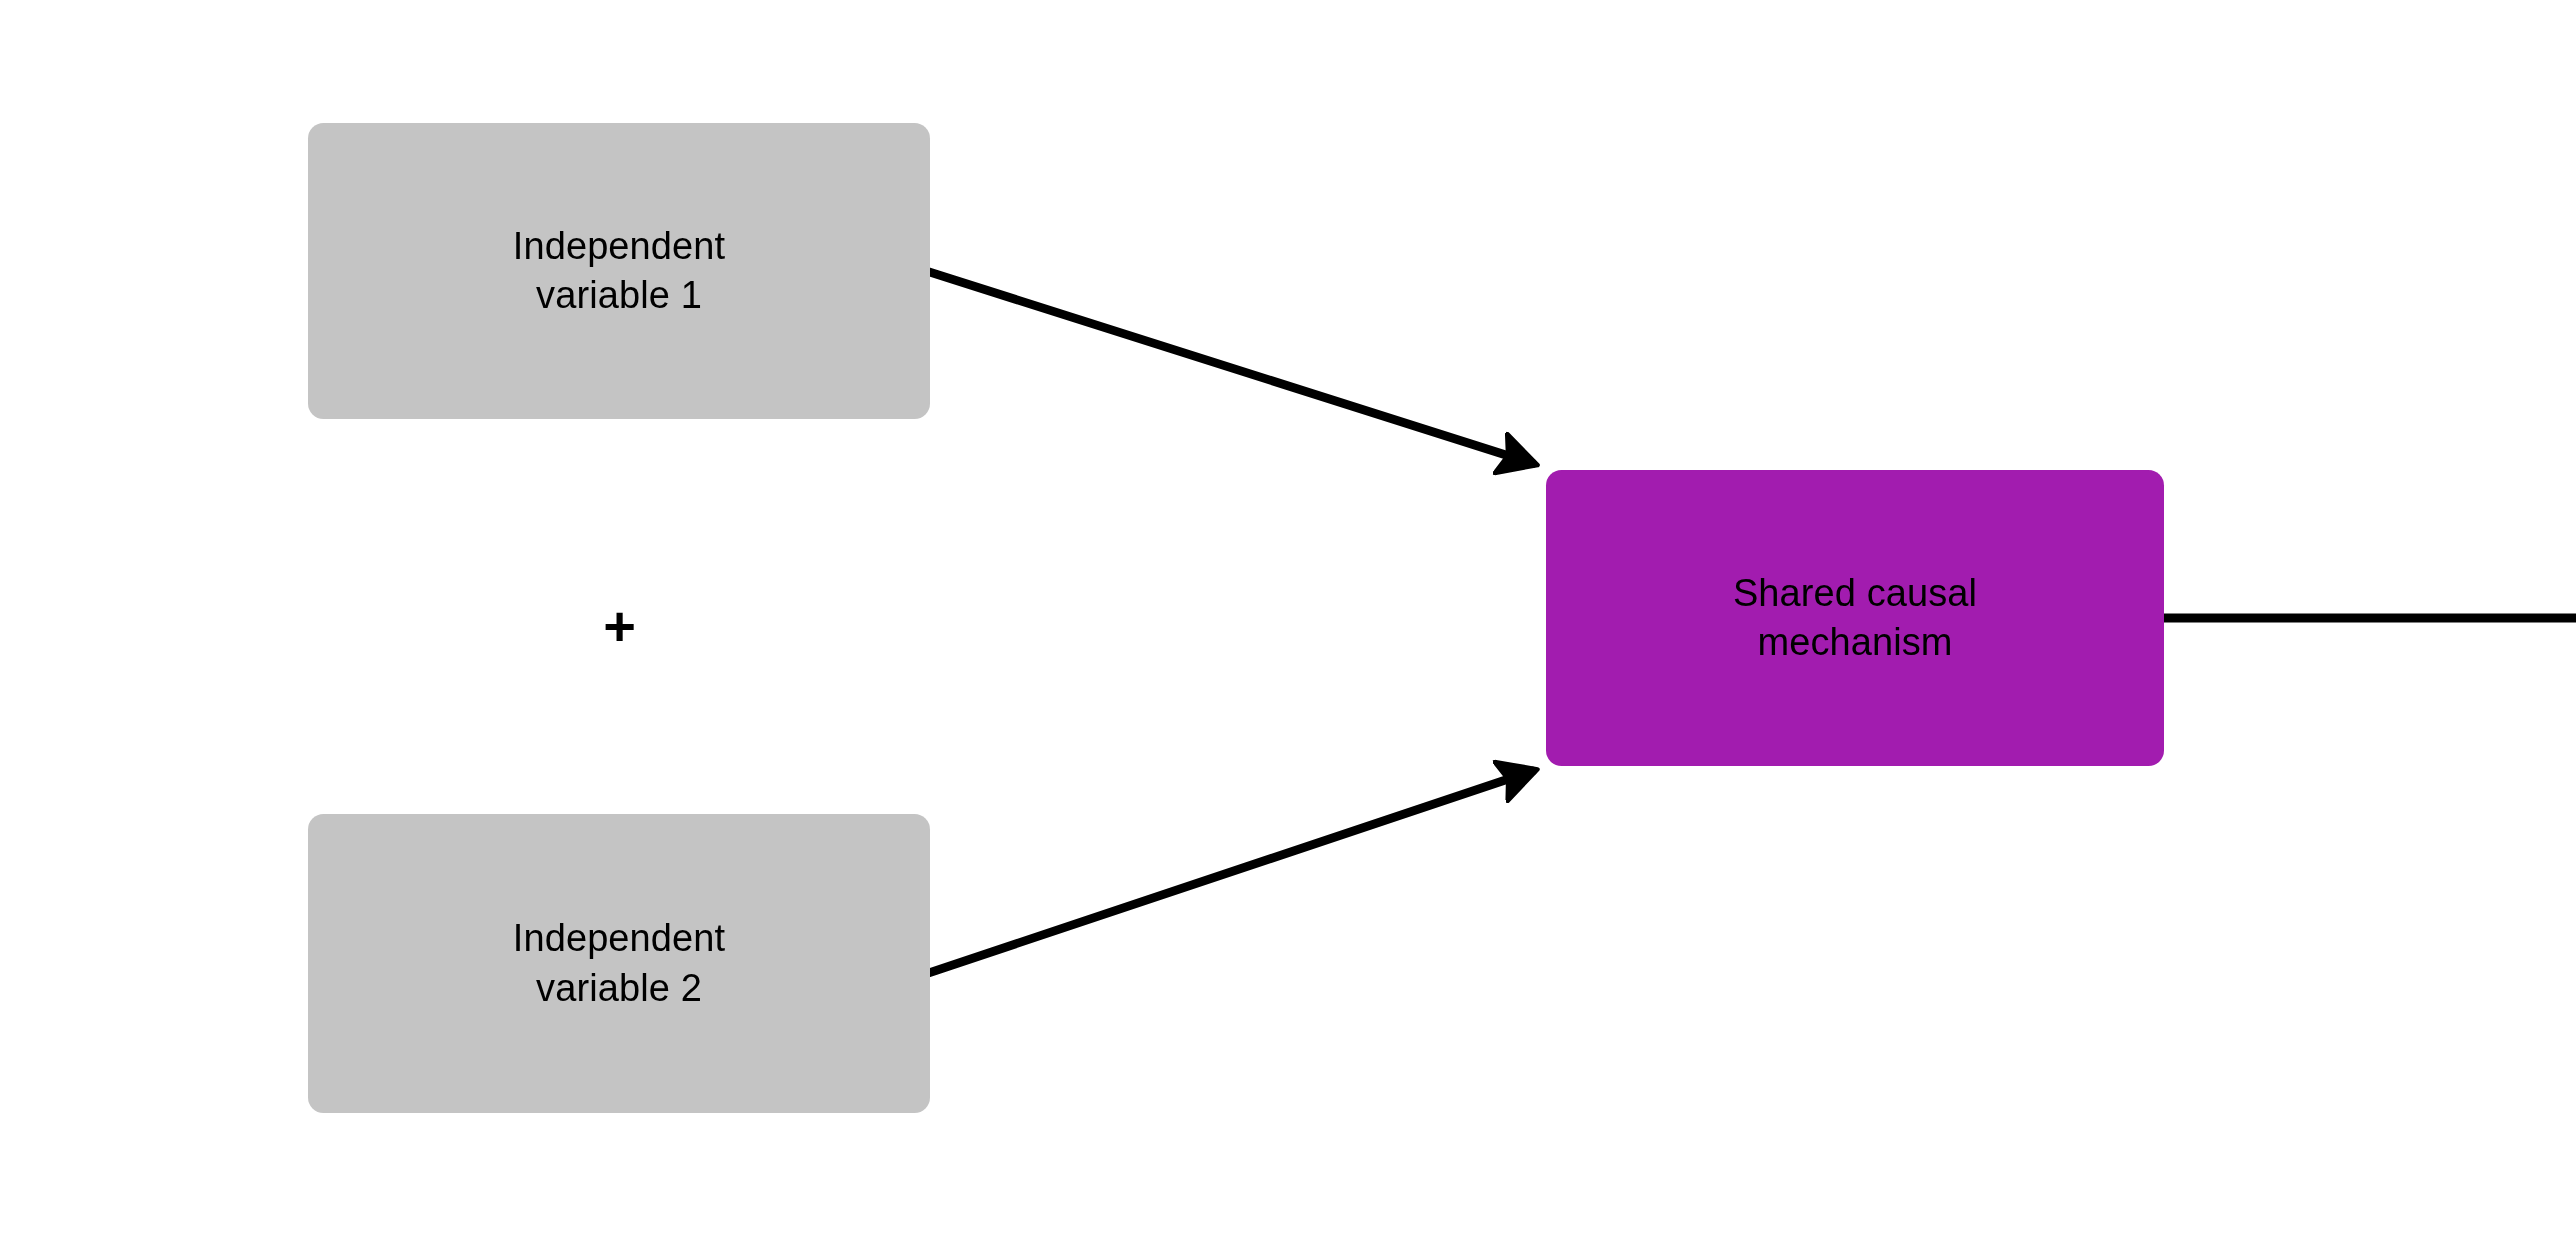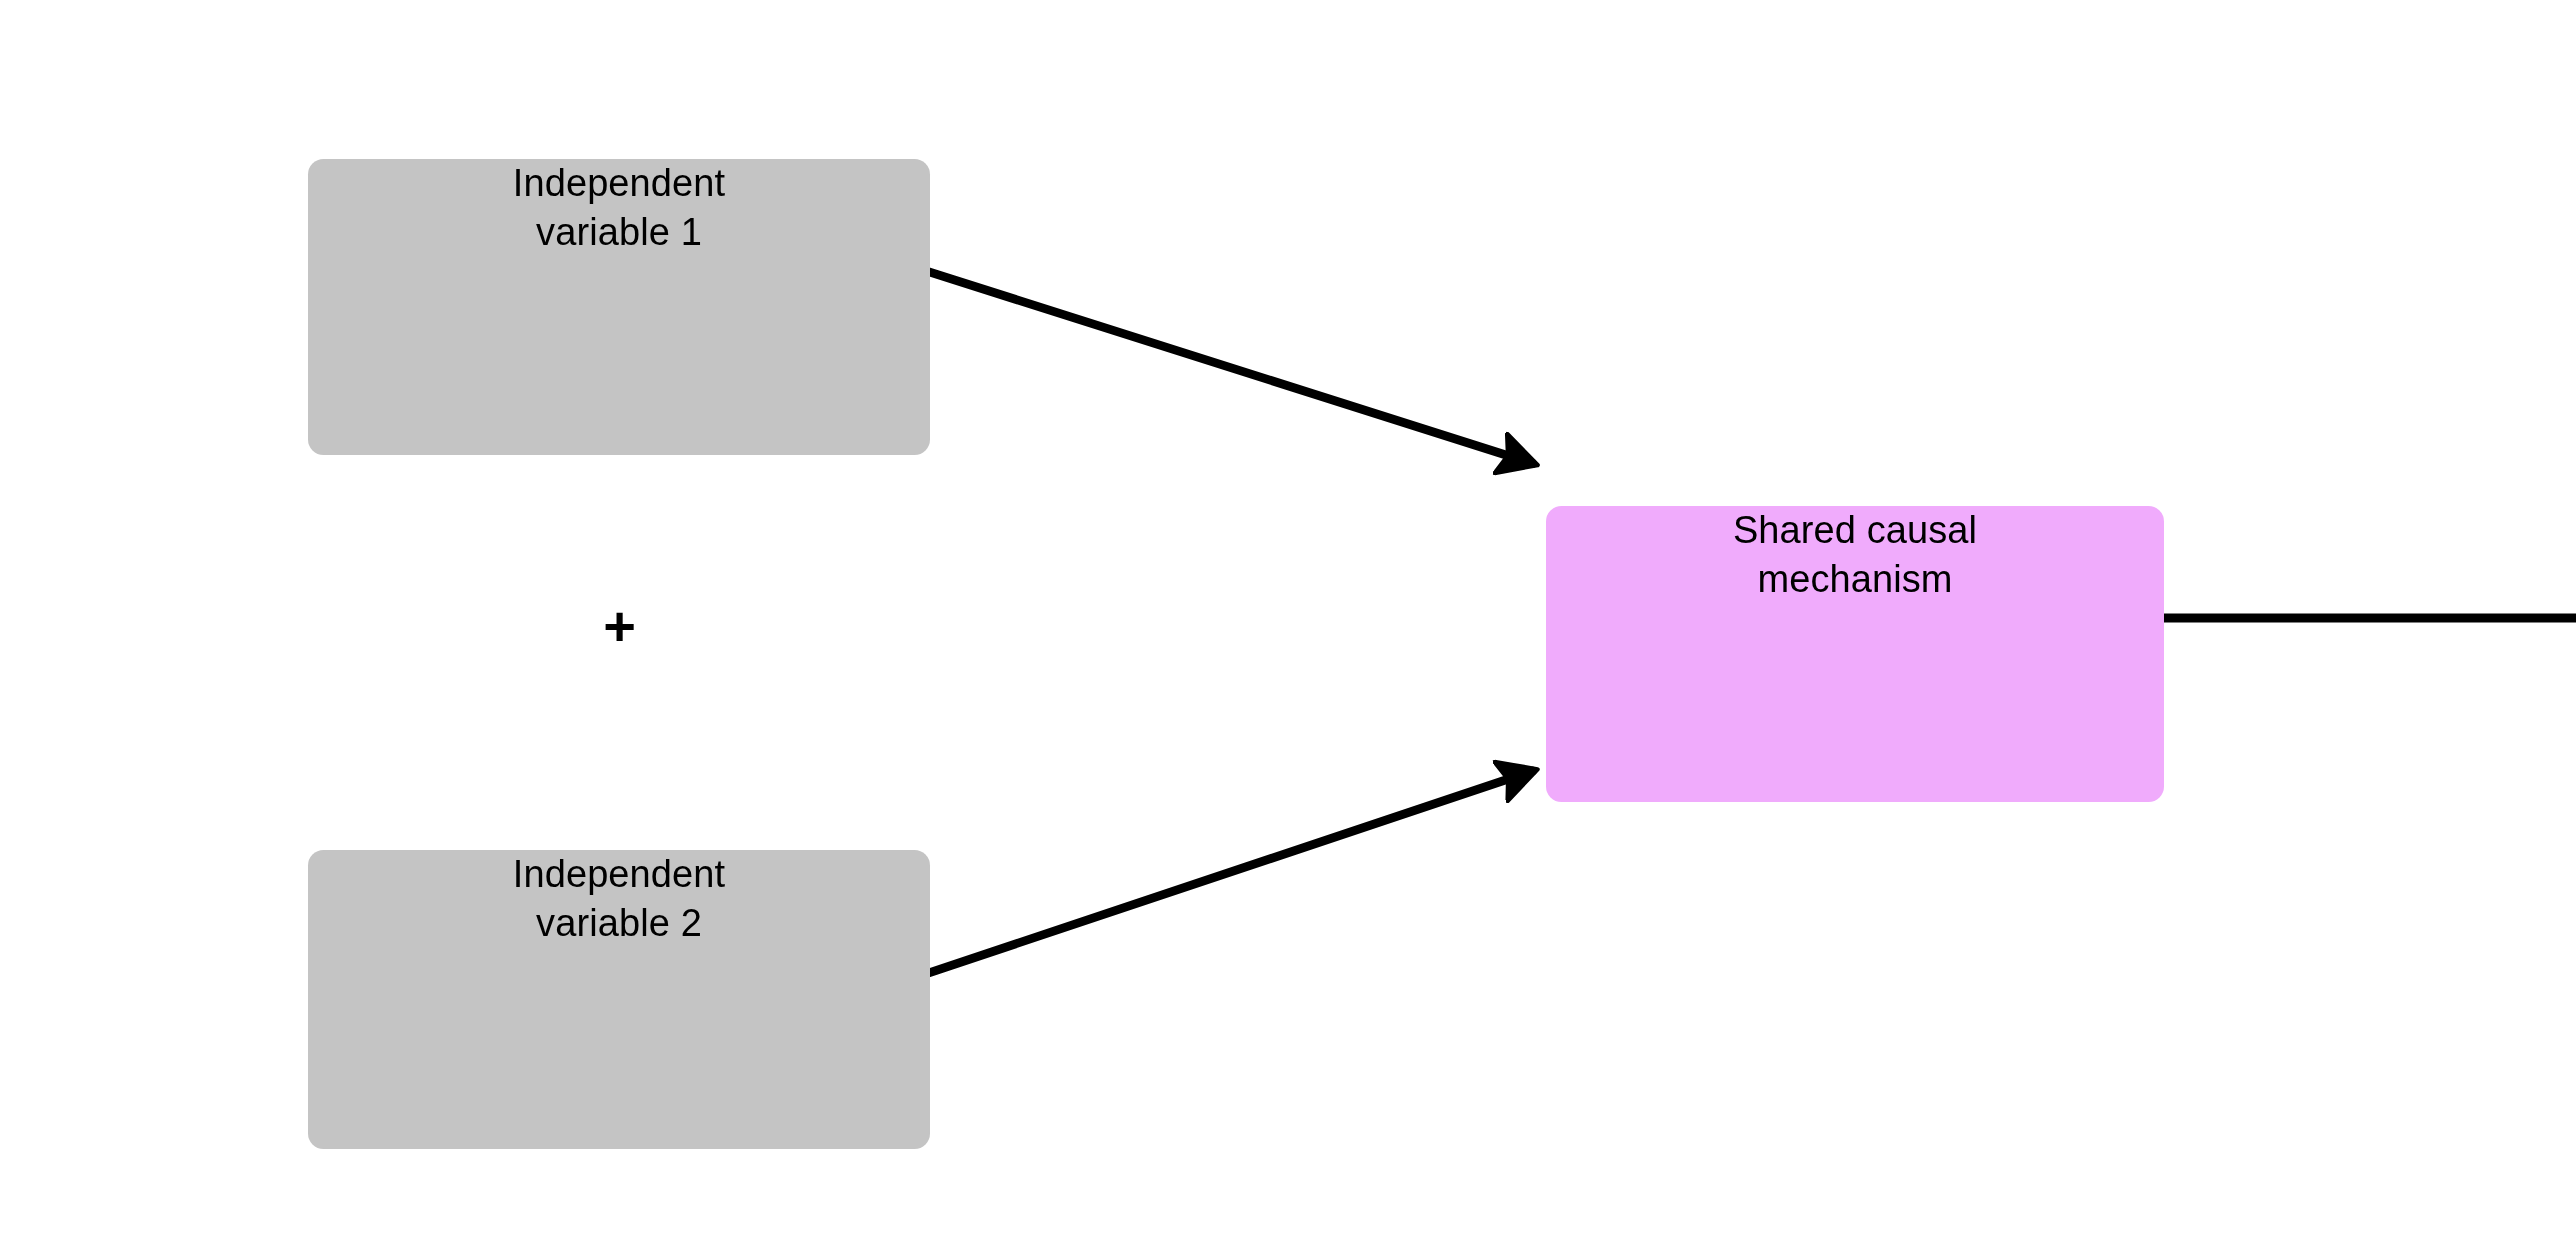--- a/index.html
+++ b/index.html
@@ -13,31 +13,30 @@
     height: 1236px;
     background: #ffffff;
     overflow: hidden;
     font-family: "Liberation Sans", "DejaVu Sans", sans-serif;
   }
   .node {
     position: absolute;
     box-sizing: border-box;
     border-radius: 15.5px;
     display: flex;
-    align-items: flex-start;
+    align-items: center;
     justify-content: center;
     text-align: center;
     color: #000000;
     font-size: 38px;
     line-height: 1.30;
     font-weight: 400;
     letter-spacing: 0.1px;
     white-space: pre-line;
     z-index: 2;
-    margin-top: 36px;
   }
   .plus-operator {
     position: absolute;
     display: flex;
     align-items: center;
     justify-content: center;
     color: #000000;
     font-size: 56px;
     font-weight: 700;
     line-height: 1;
@@ -74,21 +73,21 @@
   <div class="node" style="left:308px; top:123px; width:622px; height:296px; background:#c4c4c4;">
     <span>Independent
 variable 1</span>
   </div>
 
   <div class="node" style="left:308px; top:814px; width:622px; height:299px; background:#c4c4c4;">
     <span>Independent
 variable 2</span>
   </div>
 
-  <div class="node" style="left:1546px; top:470px; width:618px; height:296px; background:#f0abfc;">
+  <div class="node" style="left:1546px; top:470px; width:618px; height:296px; background:#a21caf;">
     <span>Shared causal
 mechanism</span>
   </div>
 
   <div class="plus-operator" style="left:568px; top:585px; width:103px; height:82px;">
     <span>+</span>
   </div>
 
 </div>
 

